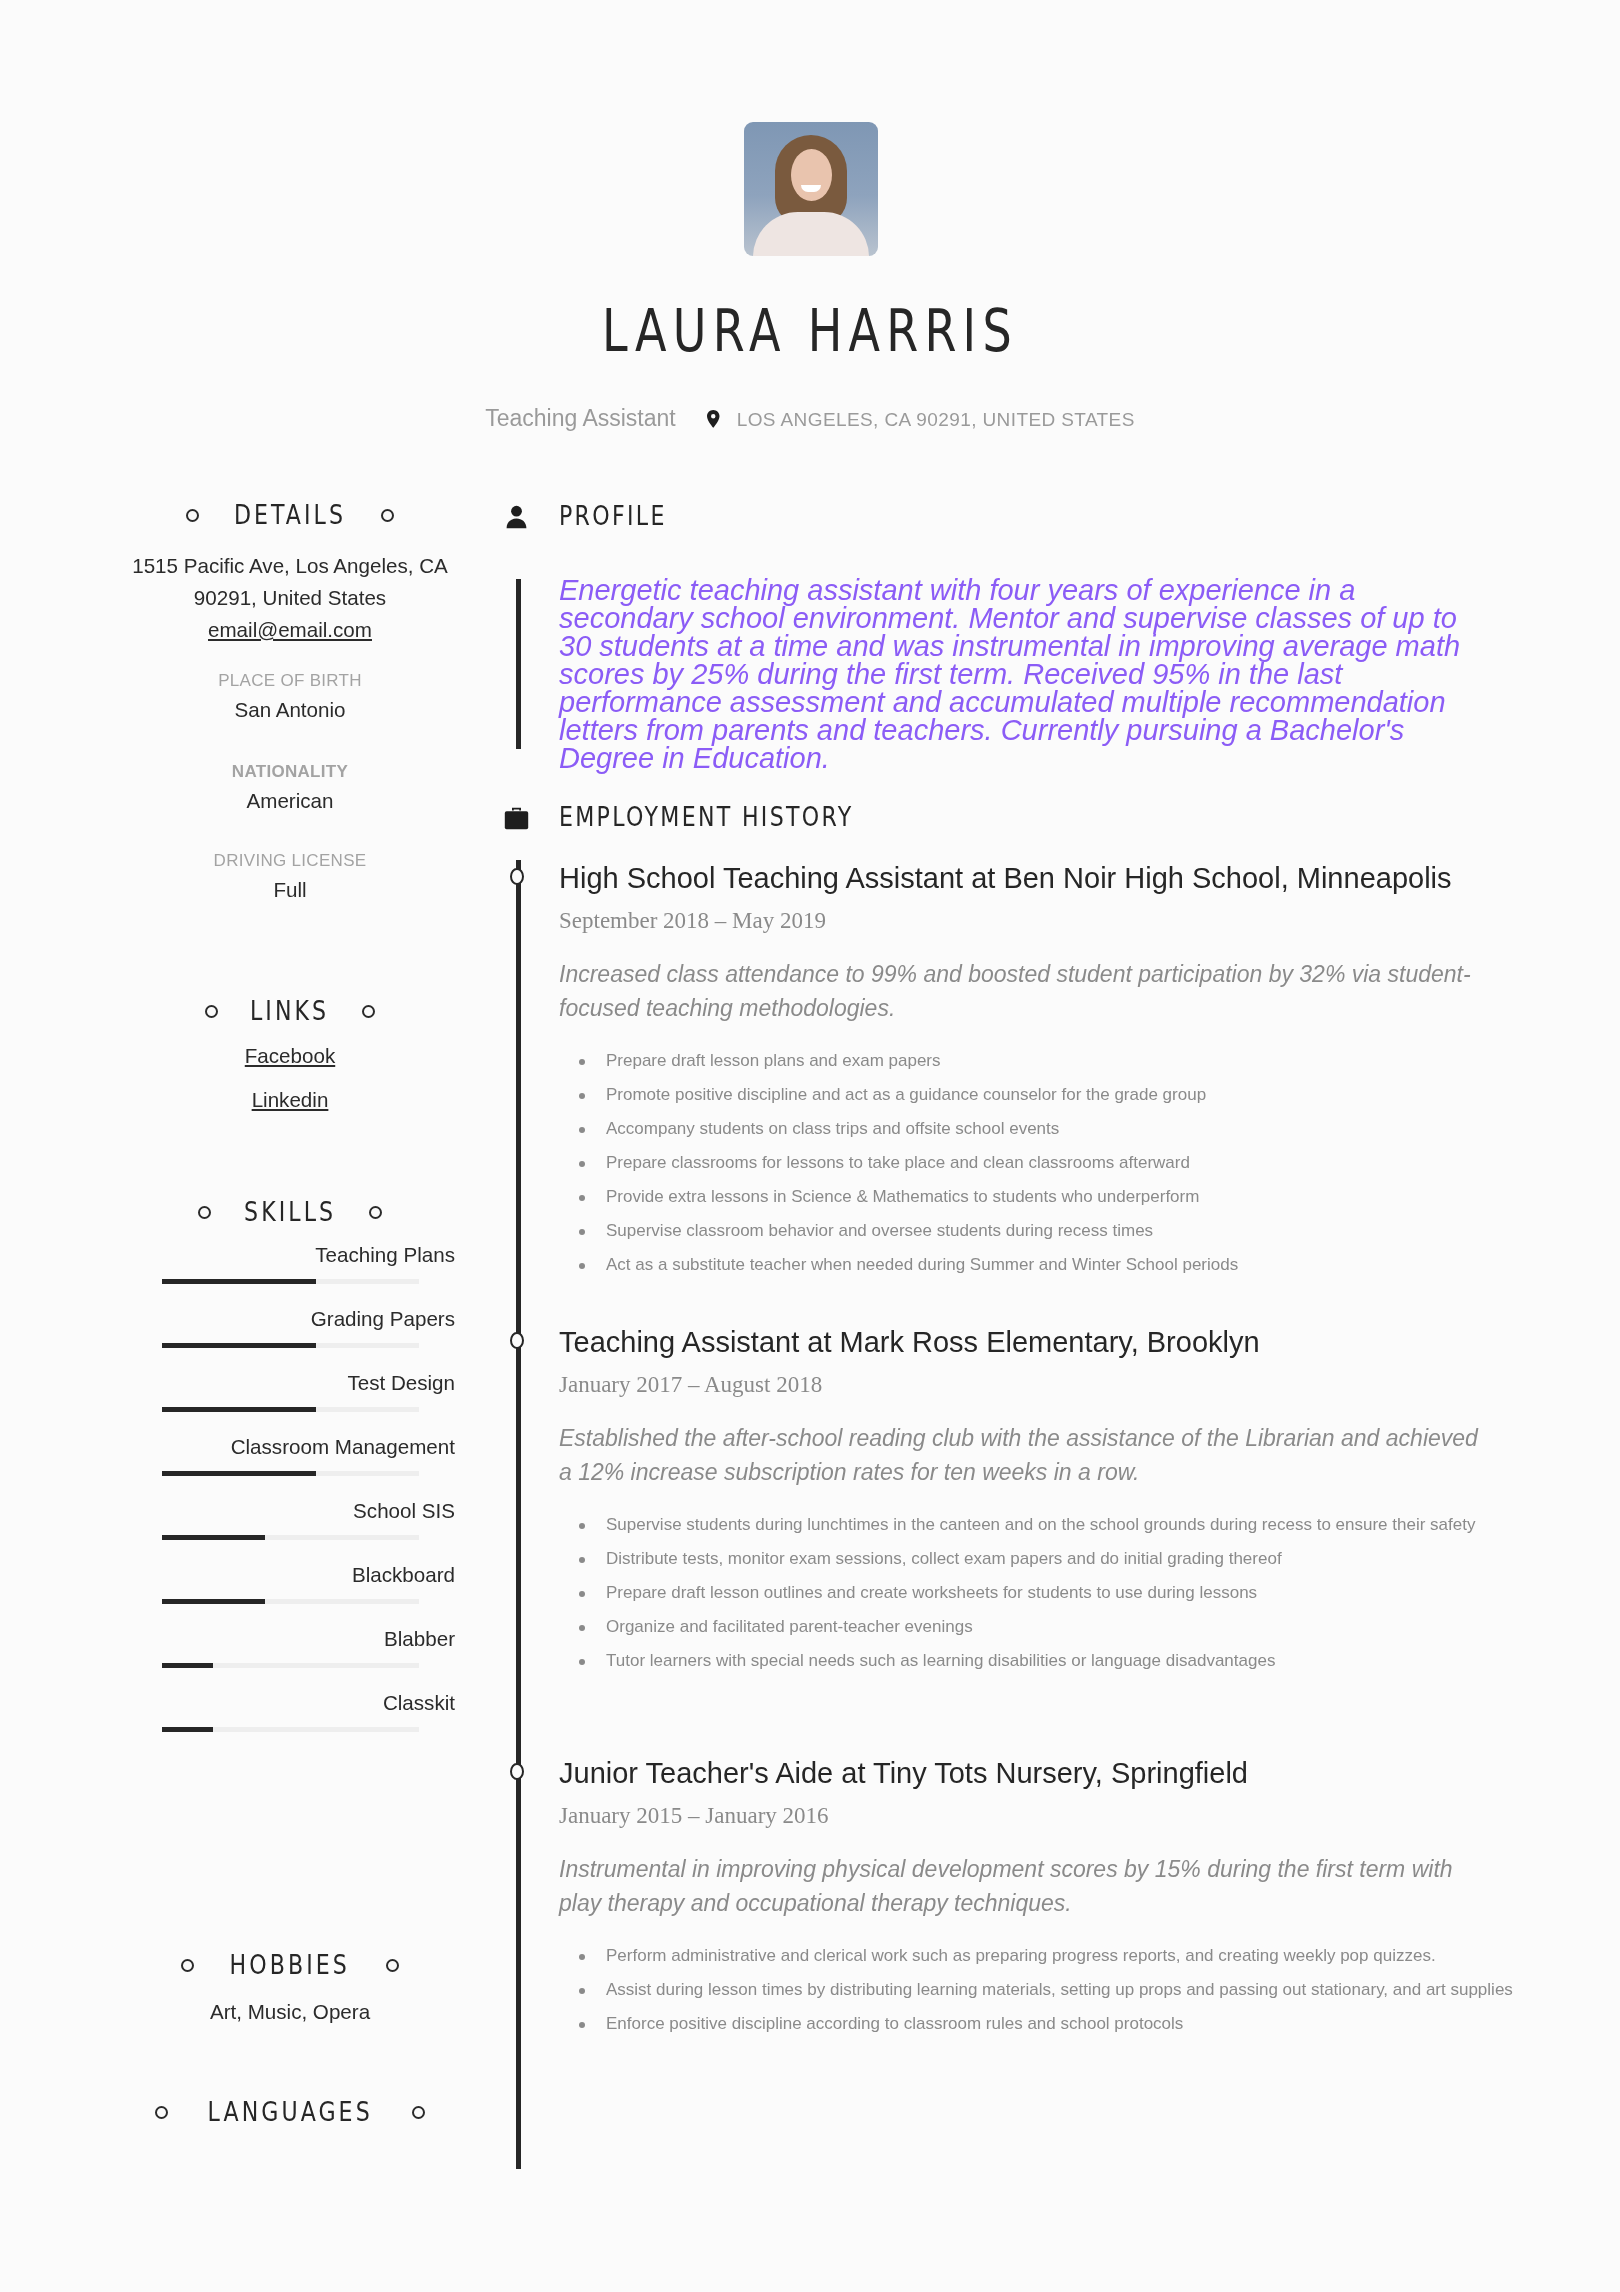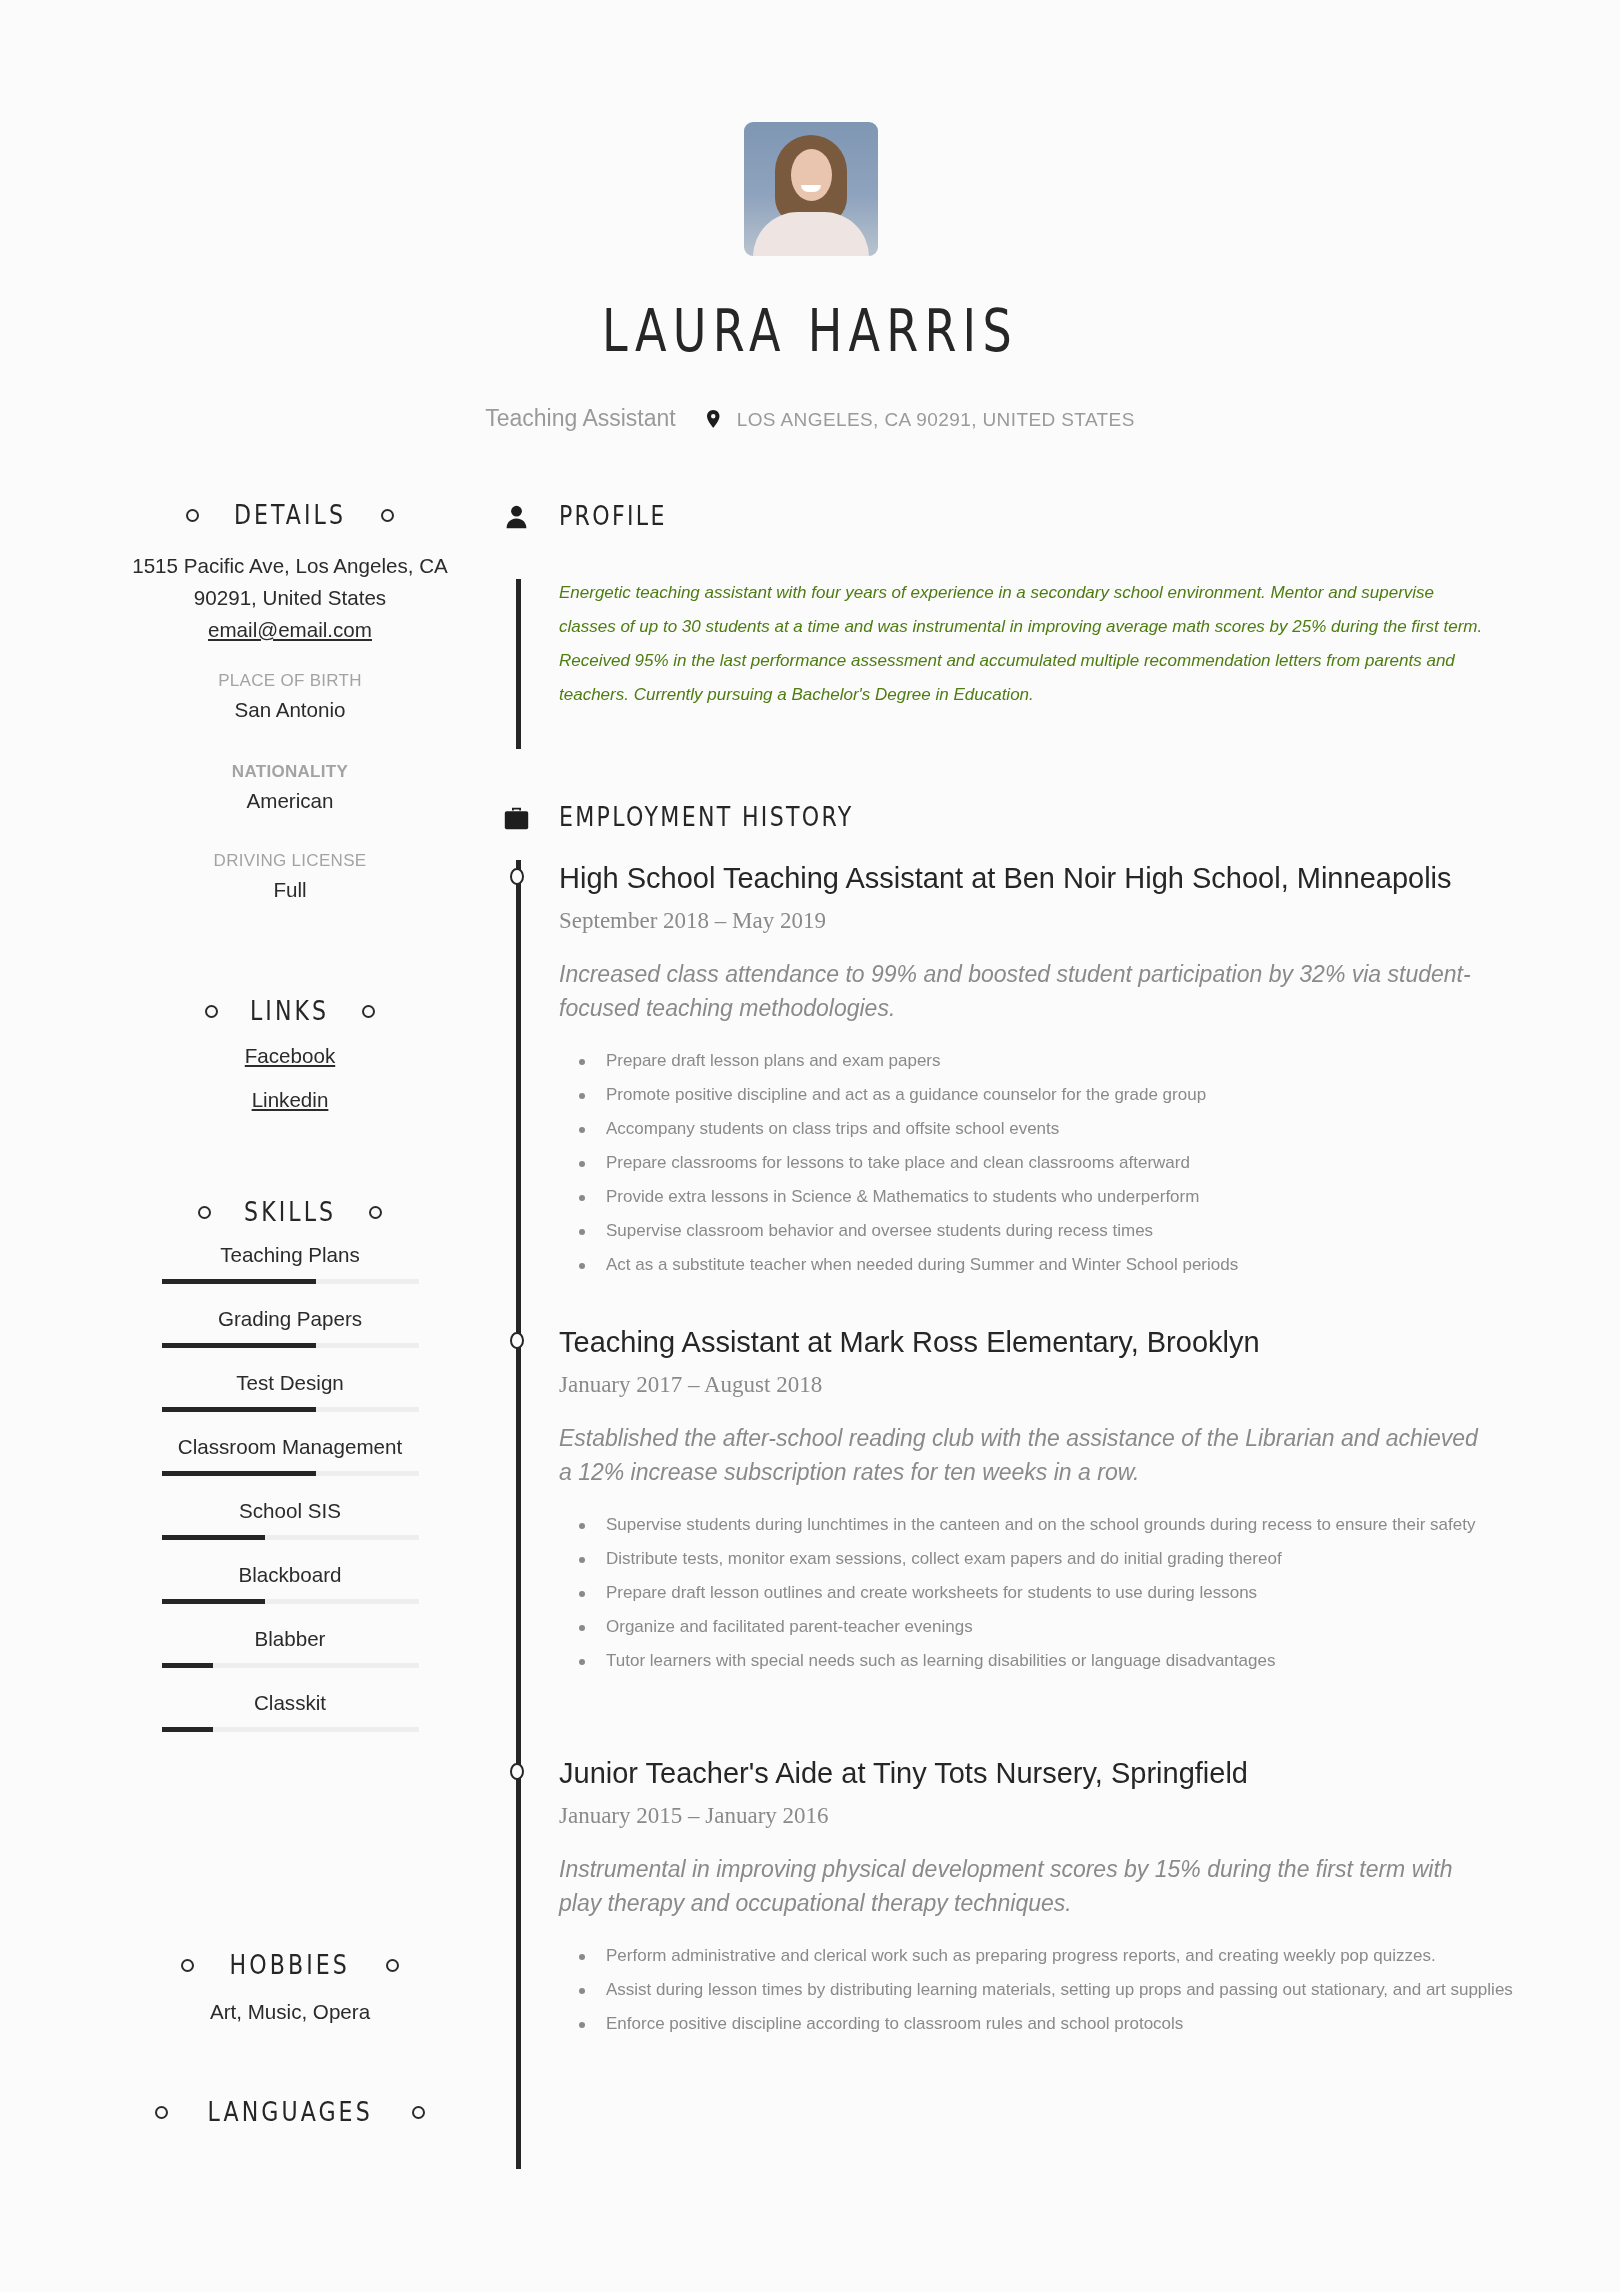--- a/index.html
+++ b/index.html
@@ -46,21 +46,21 @@
   .skill-fill { position:absolute; left:0; top:0; height:5.4px; background:#262626; }
 
   
   .sec-icon { left:502px; width:29px; height:27px; }
   .rhead {
     left:559px; font-family:"DejaVu Sans", sans-serif; font-size:26px; letter-spacing:2.7px; color:#262626;
     transform:scaleX(0.85); transform-origin:left;
   }
   .vline { left:516px; width:4.5px; background:#262626; }
   .profile-text {
-    left:559px; width:931px; top:576px; font-style:italic; color:#4d7c0f; font-size:17px; line-height:34px;
+    left:559px; width:931px; top:576px; font-style:italic; color:#8b5cf6; font-size:29px; line-height:28px;
   }
   .job-title { font-size:29px; color:#262626; line-height:36px; }
   .job-date { font-size:23px; color:#8a8a8a; margin-top:9px; line-height:32px;font-family:Liberation Serif, serif; }
   .job-desc { font-style:italic; color:#8a8a8a; font-size:23px; line-height:34px; margin-top:19.7px; width:931px; }
   .job-bullets { margin:19.7px 0 0 0; padding:0 0 0 47px; list-style:none; width:931px; }
   .job-bullets li { position:relative; font-size:17px; color:#8a8a8a; line-height:34px; }
   .job-bullets li::before { content:""; position:absolute; left:-27px; top:14.3px; width:6.3px; height:6.3px; border-radius:50%; background:#8a8a8a; }
   .job { left:559px; }
   .node { left:510px; width:9.9px; height:13.4px; border:2.2px solid #262626; border-radius:50%; background:#fbfbfb; }
 </style>
@@ -104,21 +104,21 @@
 <div class="abs lcol" style="top:996px;">
   <div class="lhead">
     <span class="ring"></span>
     <span class="ttl">LINKS</span>
     <span class="ring"></span>
   </div>
   <div style="margin-top:18px;"><a class="link">Facebook</a></div>
   <div style="margin-top:19.7px;"><a class="link">Linkedin</a></div>
 </div>
 
-<div class="abs lcol" style="top:1197px;">
+<div class="abs lcol" style="top:1197px;text-align:right;">
   <div class="lhead">
     <span class="ring"></span>
     <span class="ttl">SKILLS</span>
     <span class="ring"></span>
   </div>
   <div id="skills-list" style="margin-top:12.5px;">
       <div style="margin-top: 0px;">
         <div class="skill-label">Teaching Plans</div>
         <div class="skill-track">
           <div class="skill-fill" style="width: 60%;"></div>

